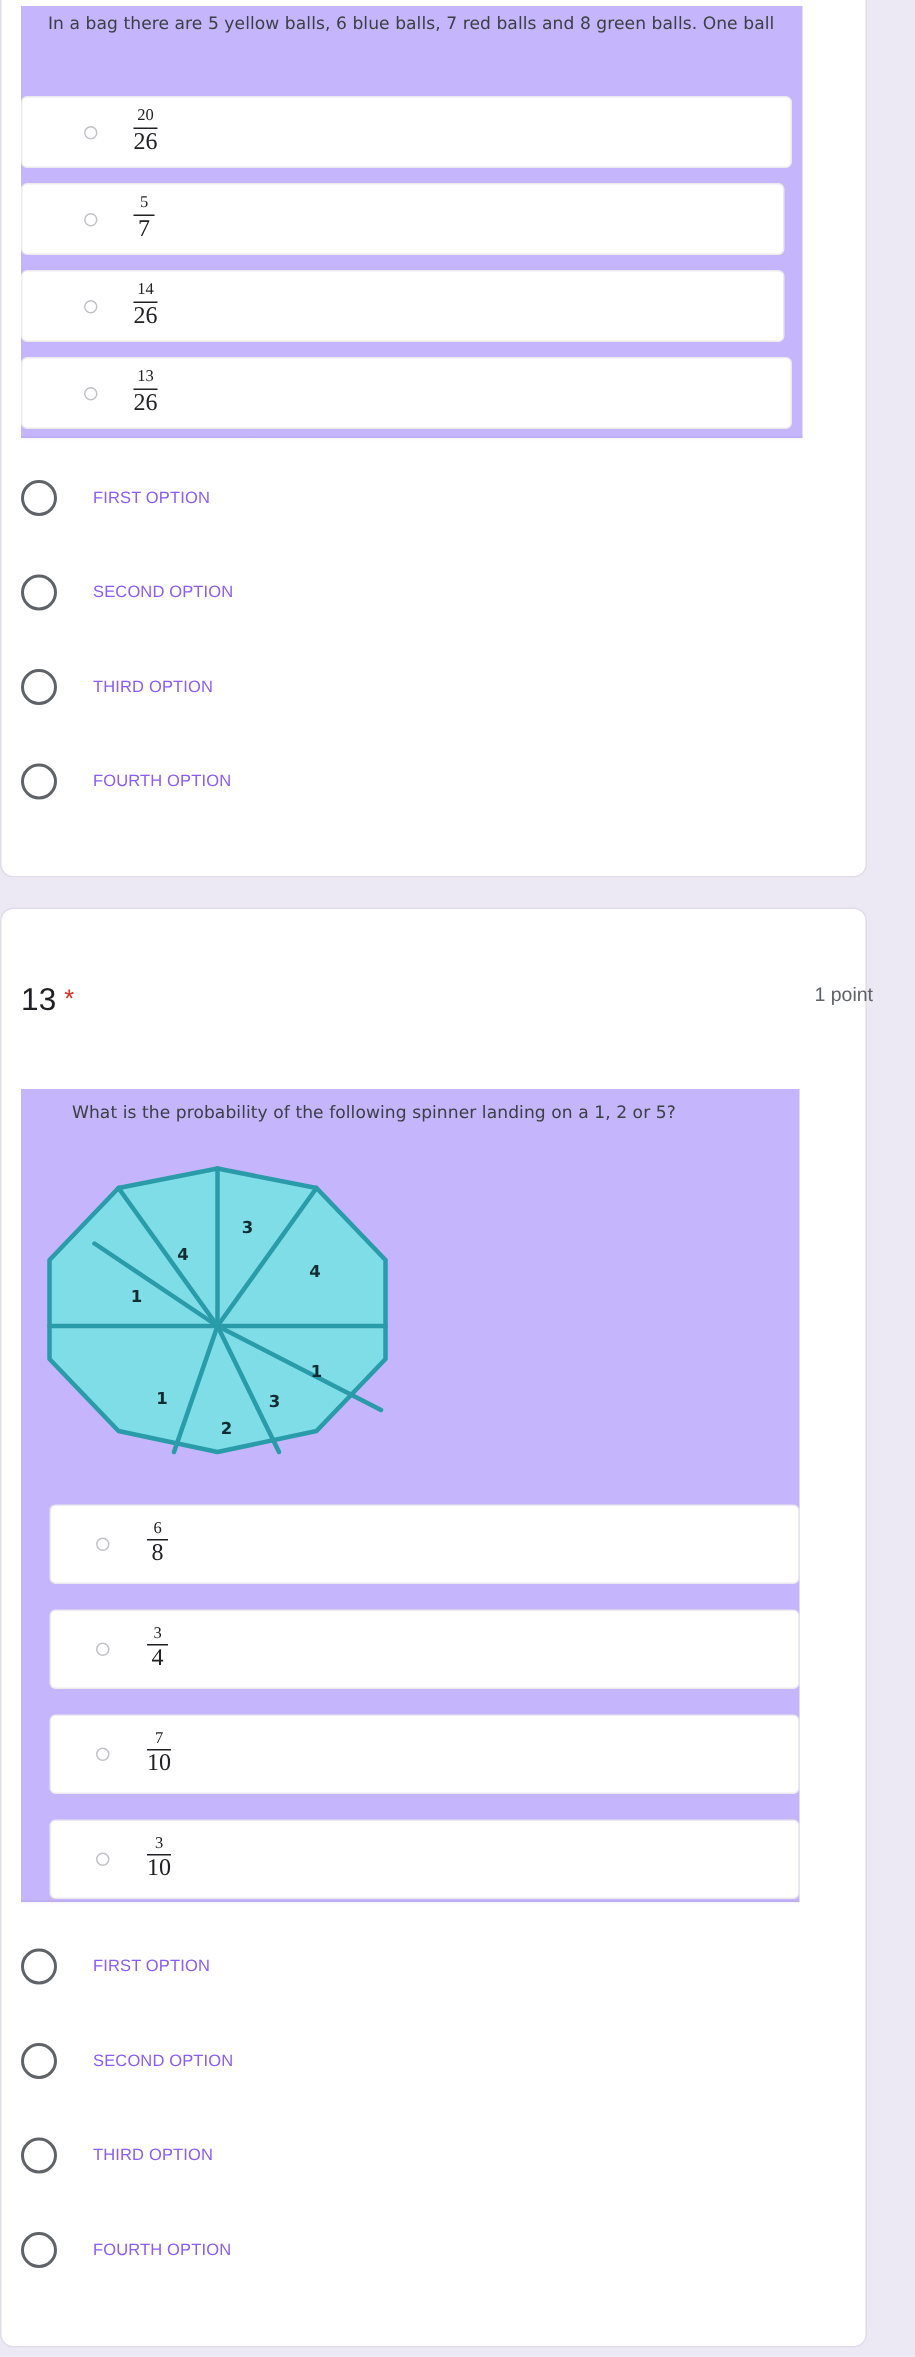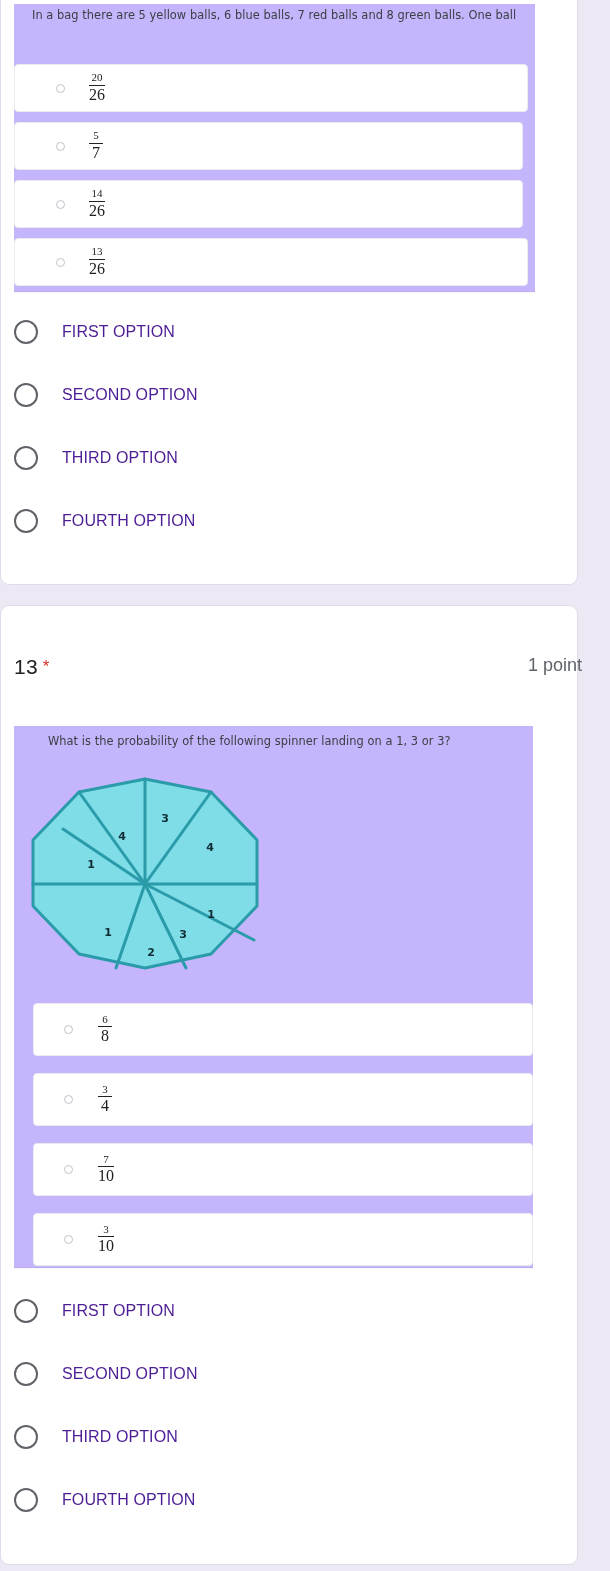--- a/index.html
+++ b/index.html
@@ -49,21 +49,21 @@
     color: #202124;
     letter-spacing: .2px;
   }
   .qstar {
     color: #d93025;
     font-size: 17px;
     margin-left: 5px;
     vertical-align: 2px;
   }
   .qpoints {
-    font-size: 18px;
+    font-size: 13px;
     color: #5f6368;
   }
 
   
   .qimage {
     position: absolute;
     background: #c4b5fd;
   }
   .qimage-text {
     font-family: "DejaVu Sans", sans-serif;
@@ -121,22 +121,22 @@
     padding-left: 14px;
   }
   .choice-radio {
     width: 24px; height: 24px;
     border: 2.3px solid #5f6368;
     border-radius: 50%;
     flex: 0 0 auto;
   }
   .choice-label {
     margin-left: 24px;
-    font-size: 16px;
-    color: #4c1d95;
+    font-size: 11px;
+    color: #8b5cf6;
     letter-spacing: .1px;
     white-space: nowrap;
   }
 
   
   .spinner-wrap {
     position: absolute;
     left: 28px;
     top: 772px;
   }
@@ -221,21 +221,21 @@
 <div class="qhead" style="top:655px;">
   <div>
     <span class="qnum">13</span><span class="qstar">*</span>
   </div>
   <div class="qpoints">1 point</div>
 </div>
 
 <div class="qimage" style="left:14px; top:726px; width:519px; height:542px;">
 
   <div class="qimage-text" style="position:absolute; left:34px; top:6px; width:490px;">
-    <span>What is the probability of the following spinner landing on a 1, 3 or 3?</span>
+    <span>What is the probability of the following spinner landing on a 1, 2 or 5?</span>
   </div>
 </div>
 
 <div class="spinner-wrap">
   <svg width="236" height="226" viewBox="0 0 236 226">
     <defs></defs>
 
     <g id="spinner-body">
       <polygon points="117,7 183,20 229,68 229,134 183,182 117,196 51,182 5,134 5,68 51,20" fill="#7fdde8" stroke="#2a9ba8" stroke-width="3" stroke-linejoin="round"></polygon>
 

